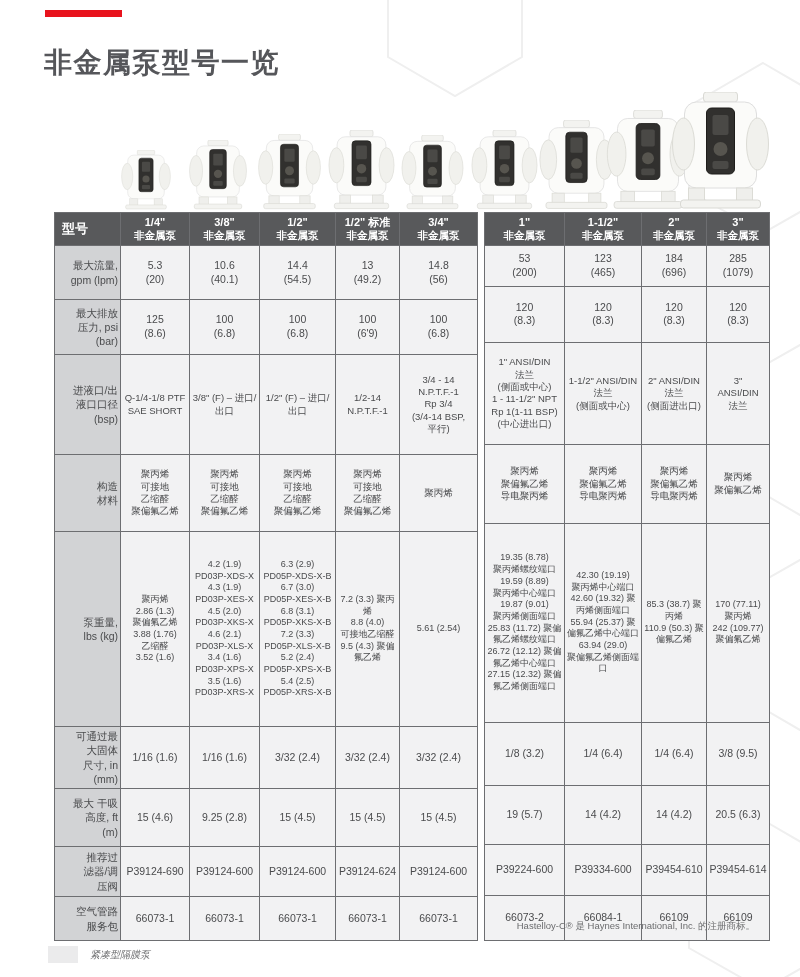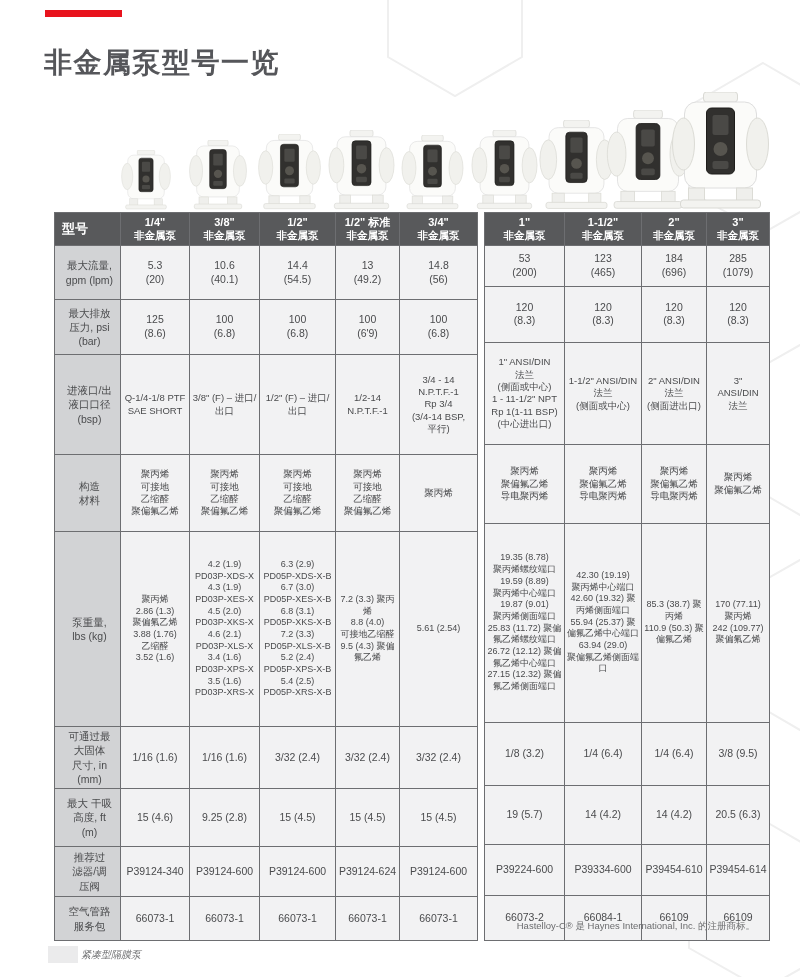--- a/index.html
+++ b/index.html
@@ -33,30 +33,30 @@
     border:1px solid #6d6e71;
     vertical-align:middle; text-align:center;
     white-space:pre-line; word-break:break-word;
     padding:2px; line-height:1.3; color:#4a4b4d;
   }
   thead th { background:#58595b; color:#ffffff; }
   th.corner { text-align:left; padding-left:7px; font-size:13px; font-weight:bold; }
   .col-size { font-size:11px; font-weight:bold; line-height:1.25; }
   .col-cat  { font-size:10.5px; font-weight:bold; line-height:1.25; }
   td.row-label {
-    background:#d2d3d5; text-align:center; padding-left:6px;
+    background:#d2d3d5; text-align:right; padding-left:6px;
     font-size:10.5px; line-height:1.35;
   }
   td.cell { background:#f2f2f3; }
   td.cell.num   { font-size:10.5px; }
   td.cell.small { font-size:9.5px; }
   td.cell.dense { font-size:9px; line-height:1.3; padding:1px; }
 
   .footer-row { position:absolute; left:0; top:0; width:800px; }
-  .legend { position:absolute; left:48px; top:946px; display:flex; align-items:center; gap:3px; }
+  .legend { position:absolute; left:48px; top:946px; display:flex; align-items:center; gap:12px; }
   .legend-swatch { width:30px; height:17px; background:#ebebec; display:inline-block; }
   .legend-text { font-size:10px; font-style:italic; color:#6b6c6e; }
   .footnote {
     position:absolute; top:920px; right:45px;
     font-size:9.5px; color:#6b6c6e;
   }
 </style>
 </head>
 <body>
 
@@ -355,21 +355,21 @@
             <td class="cell num">15 (4.6)</td>
             <td class="cell num">9.25 (2.8)</td>
             <td class="cell num">15 (4.5)</td>
             <td class="cell num">15 (4.5)</td>
             <td class="cell num">15 (4.5)</td>
           </tr>
           <tr style="height: 50px;">
             <td class="row-label">推荐过
 滤器/调
 压阀</td>
-            <td class="cell num">P39124-340</td>
+            <td class="cell num">P39124-690</td>
             <td class="cell num">P39124-600</td>
             <td class="cell num">P39124-600</td>
             <td class="cell num">P39124-624</td>
             <td class="cell num">P39124-600</td>
           </tr>
           <tr style="height: 44px;">
             <td class="row-label">空气管路
 服务包</td>
             <td class="cell num">66073-1</td>
             <td class="cell num">66073-1</td>

